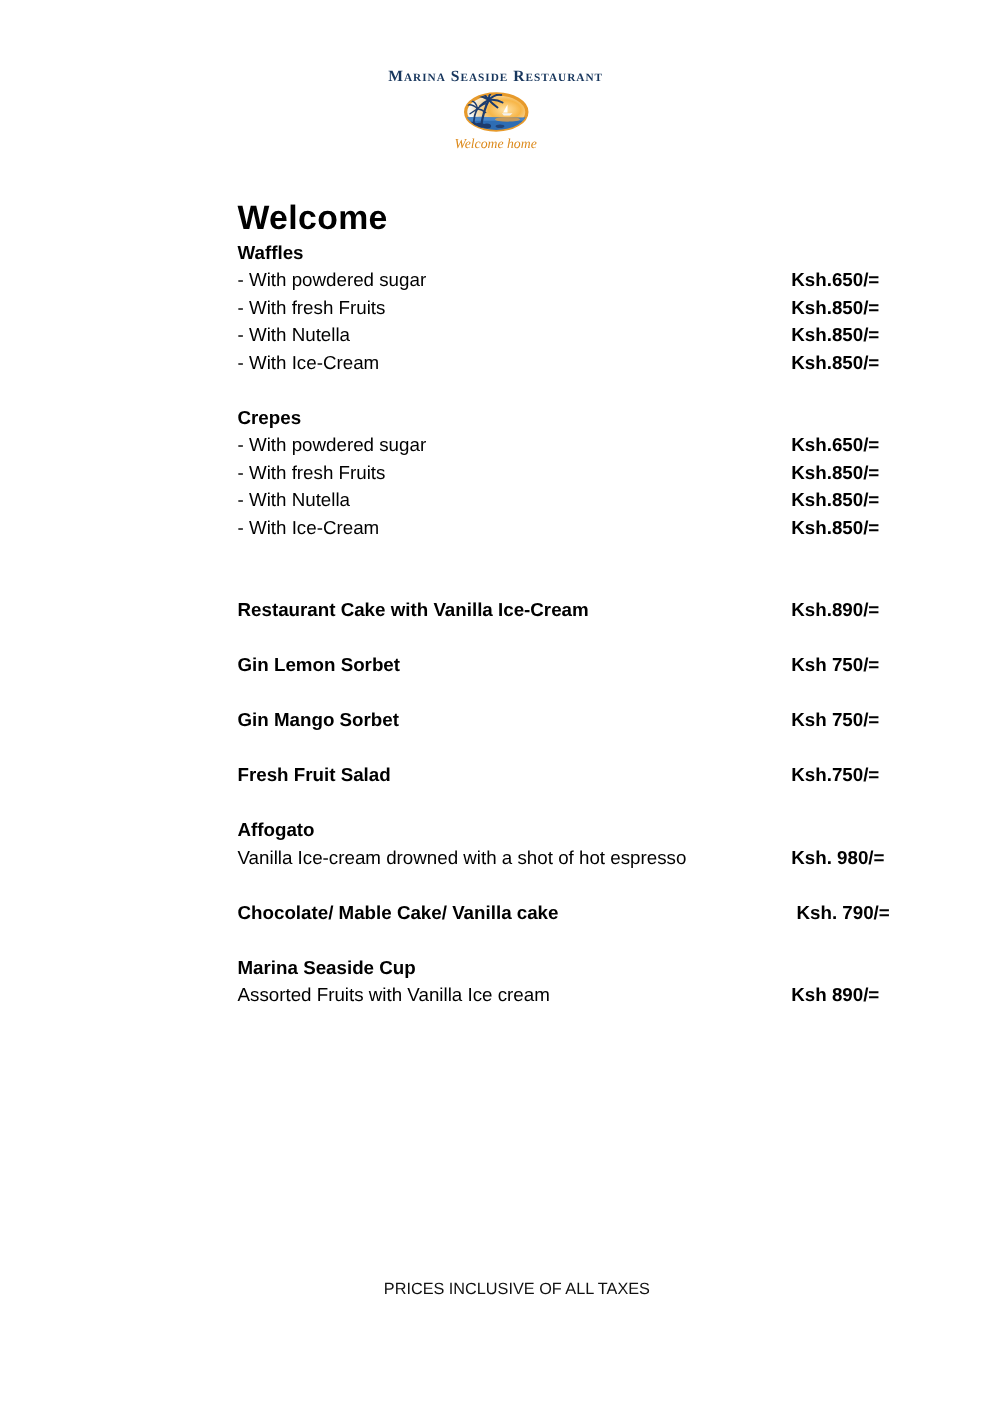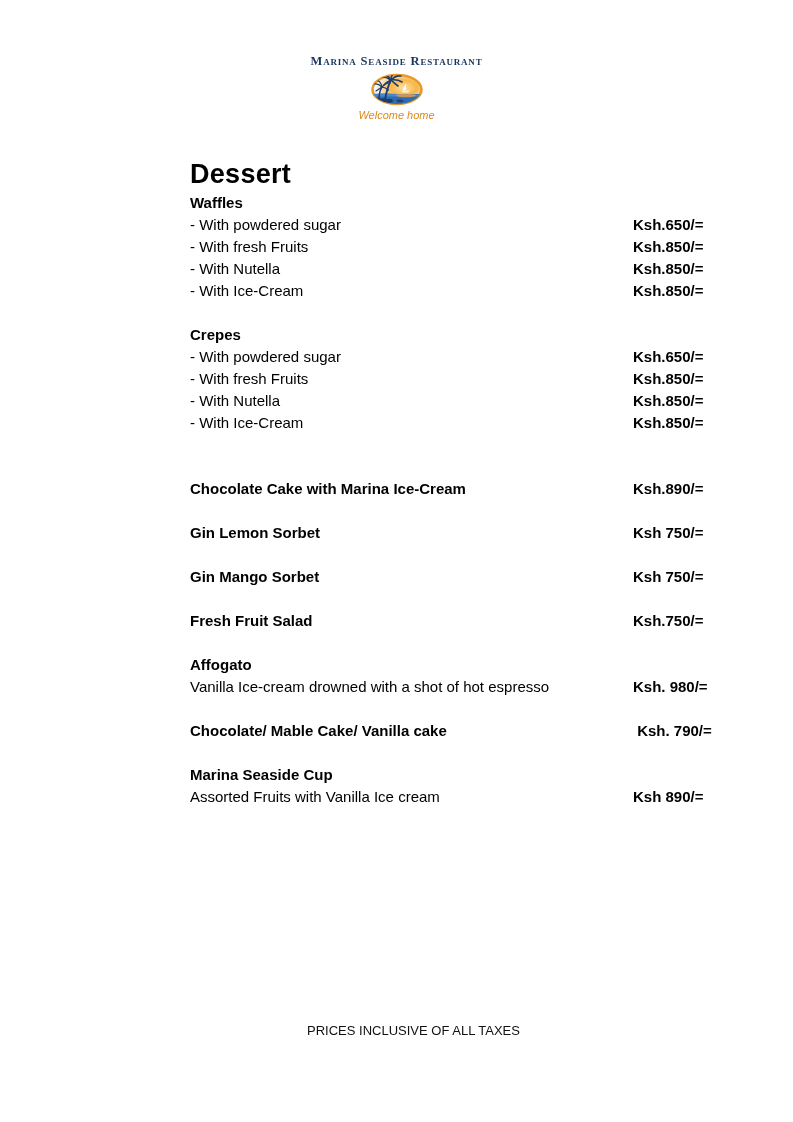--- a/index.html
+++ b/index.html
@@ -10,21 +10,21 @@
     overflow:hidden; margin:0 auto;
   }
   .header { position:absolute; top:54px; left:0; width:100%; text-align:center; }
   .brand {
     font-family:"Liberation Serif","DejaVu Serif",serif;
     font-variant:small-caps; letter-spacing:0.8px;
     font-size:12.5px; color:#17365d; font-weight:600;
   }
   .logo-wrap { margin-top:3px; line-height:0; }
   .tagline {
-    font-family:Liberation Sans, sans-serif;
+    font-family:Liberation Serif, serif;
     font-style:italic; font-size:11px; color:#dd8a1c; margin-top:1px;
   }
   .content { position:absolute; left:129px; top:158px; width:560px; }
   .title { font-size:27px; font-weight:700; height:34px; line-height:32px; letter-spacing:0.3px; }
   .row { position:relative; height:22px; line-height:22px; font-size:15px; }
   .row .iname { white-space:pre; }
   .heading { font-weight:700; }
   .bold { font-weight:700; }
   .price { position:absolute; left:443px; top:0; font-weight:700; white-space:pre; }
   .sp { height:22px; } .sp2 { height:44px; }
@@ -85,21 +85,21 @@
             <ellipse cx="14.5" cy="28.4" rx="4" ry="2.2"></ellipse>
             <ellipse cx="20.5" cy="28.8" rx="3.4" ry="2"></ellipse>
           </g>
         </g>
       </svg>
     </div>
     <div class="tagline">Welcome home</div>
   </div>
 
   <div class="content">
-    <div class="title">Dessert</div>
+    <div class="title">Welcome</div>
 
     <div class="row heading">Waffles</div>
     <div class="row">
       <span class="iname">- With powdered sugar</span>
       <span class="price">Ksh.650/=</span>
     </div>
     <div class="row">
       <span class="iname">- With fresh Fruits</span>
       <span class="price">Ksh.850/=</span>
     </div>
@@ -128,21 +128,21 @@
       <span class="price">Ksh.850/=</span>
     </div>
     <div class="row">
       <span class="iname">- With Ice-Cream</span>
       <span class="price">Ksh.850/=</span>
     </div>
 
     <div class="sp2"></div>
 
     <div class="row">
-      <span class="iname bold">Chocolate Cake with Marina Ice-Cream</span>
+      <span class="iname bold">Restaurant Cake with Vanilla Ice-Cream</span>
       <span class="price">Ksh.890/=</span>
     </div>
     <div class="sp"></div>
     <div class="row">
       <span class="iname bold">Gin Lemon Sorbet</span>
       <span class="price">Ksh 750/=</span>
     </div>
     <div class="sp"></div>
     <div class="row">
       <span class="iname bold">Gin Mango Sorbet</span>

